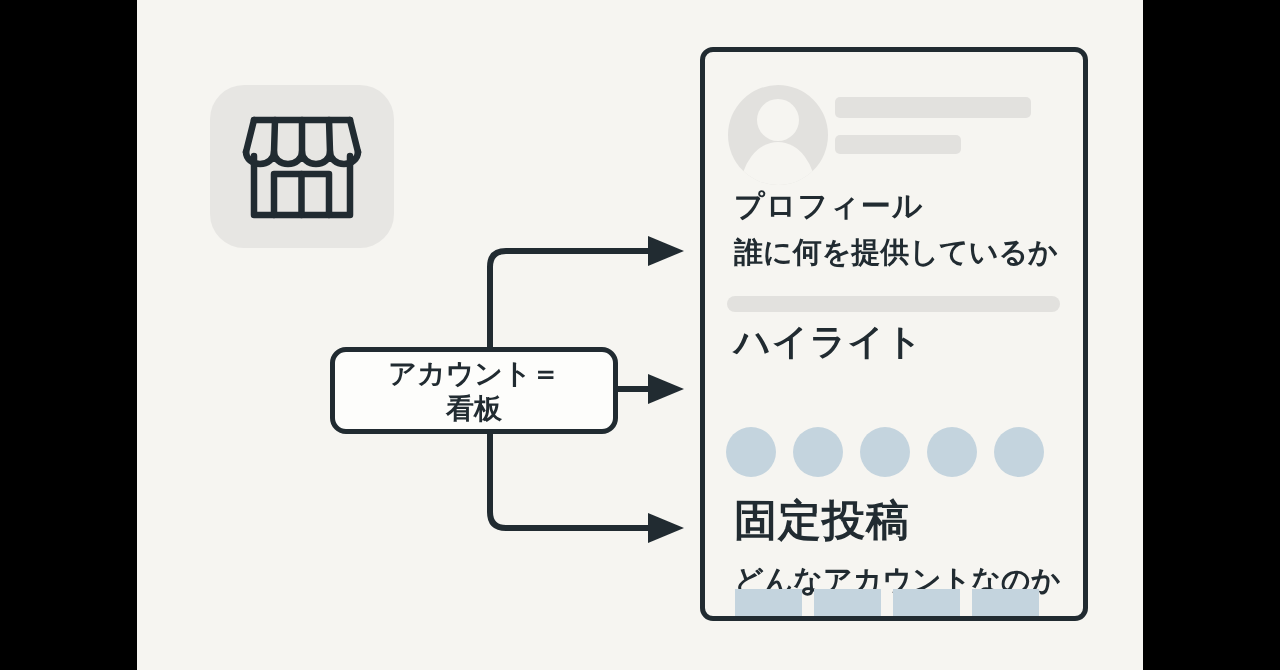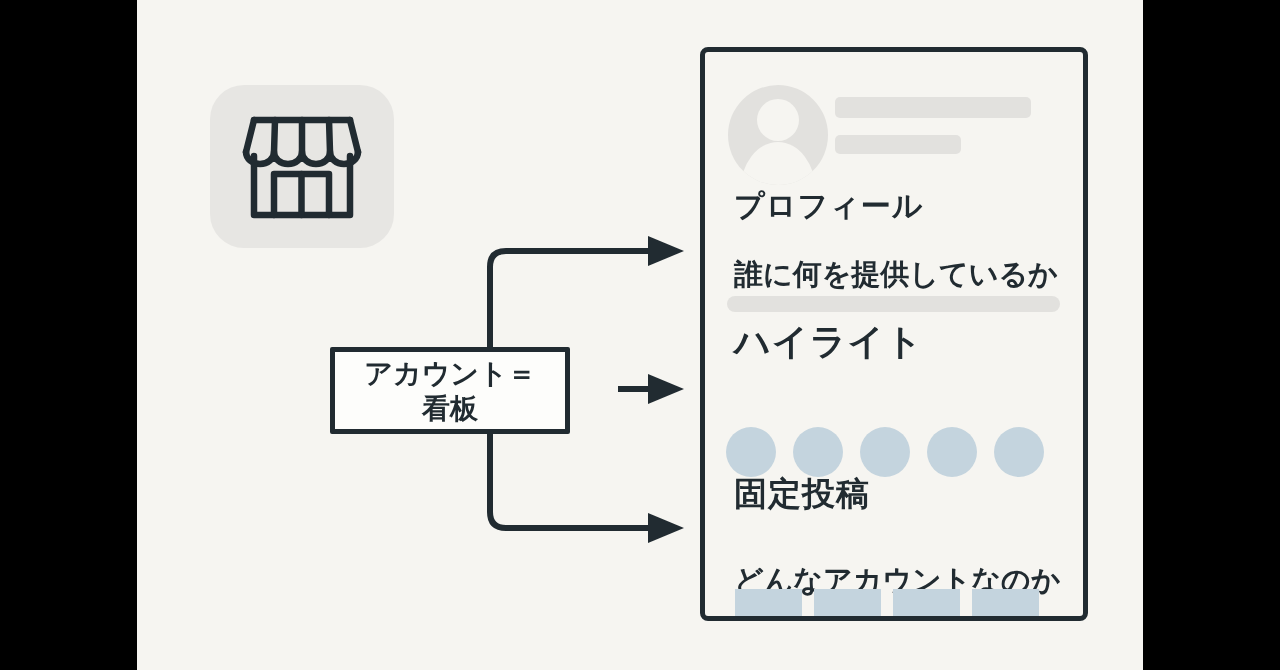--- a/index.html
+++ b/index.html
@@ -18,48 +18,48 @@
   .tile{
     position:absolute;left:73px;top:85px;width:184px;height:163px;
     background:var(--tile_bg,#e7e6e3);border-radius:34px;
     display:flex;align-items:center;justify-content:center;
   }
   .tile svg{display:block;}
   
   .connectors{position:absolute;left:0;top:0;width:1006px;height:670px;}
   
   .label-box{
-    position:absolute;left:193px;top:347px;width:240px;height:87px;
+    position:absolute;left:193px;top:347px;width:288px;height:87px;
     box-sizing:border-box;border:5px solid var(--ink,#212b31);
-    border-radius:2px;background:var(--box_bg,#fdfdfb);
+    border-radius:16px;background:var(--box_bg,#fdfdfb);
     display:flex;flex-direction:column;align-items:center;justify-content:center;
     font-size:28px;font-weight:700;line-height:1.25;text-align:center;
   }
   
   .phone{
     position:absolute;left:563px;top:47px;width:388px;height:574px;
     box-sizing:border-box;border:5px solid var(--ink,#212b31);
-    border-radius:8px;background:var(--bg,#f6f5f1);
+    border-radius:13px;background:var(--bg,#f6f5f1);
     overflow:hidden;
   }
   .phone > *{position:absolute;}
   .avatar{left:23px;top:33px;width:100px;height:100px;}
   .bar{background:var(--placeholder,#e2e1de);border-radius:5px;}
   .bar1{left:130px;top:45px;width:196px;height:21px;}
   .bar2{left:130px;top:83px;width:126px;height:19px;}
   .heading{left:29px;font-weight:700;line-height:1;white-space:nowrap;letter-spacing:1px;}
   .subtext{left:29px;font-weight:700;line-height:1;white-space:nowrap;}
   .profile-title{top:139px;font-size:30px;}
-  .profile-sub{top:186px;font-size:29px;margin-top:22px;}
+  .profile-sub{top:186px;font-size:29px;}
   .divider{left:22px;top:244px;width:333px;height:16px;border-radius:8px;background:var(--placeholder,#e2e1de);}
   .hl-title{top:272px;font-size:36px;}
   .hl-sub{top:327px;font-size:27px;}
   .circles{left:21px;top:375px;display:flex;gap:17px;}
   .circle{width:50px;height:50px;border-radius:50%;background:var(--accent_blue,#c4d4de);}
-  .pin-title{top:425px;font-size:33px;}
+  .pin-title{top:447px;font-size:43px;}
   .pin-sub{top:514px;font-size:29px;}
   .squares{left:30px;top:537px;display:flex;gap:12px;}
   .square{width:67px;height:90px;background:var(--accent_blue,#c4d4de);}
 </style>
 </head>
 <body>
 
 <div class="stage">
   <div class="canvas">
 

